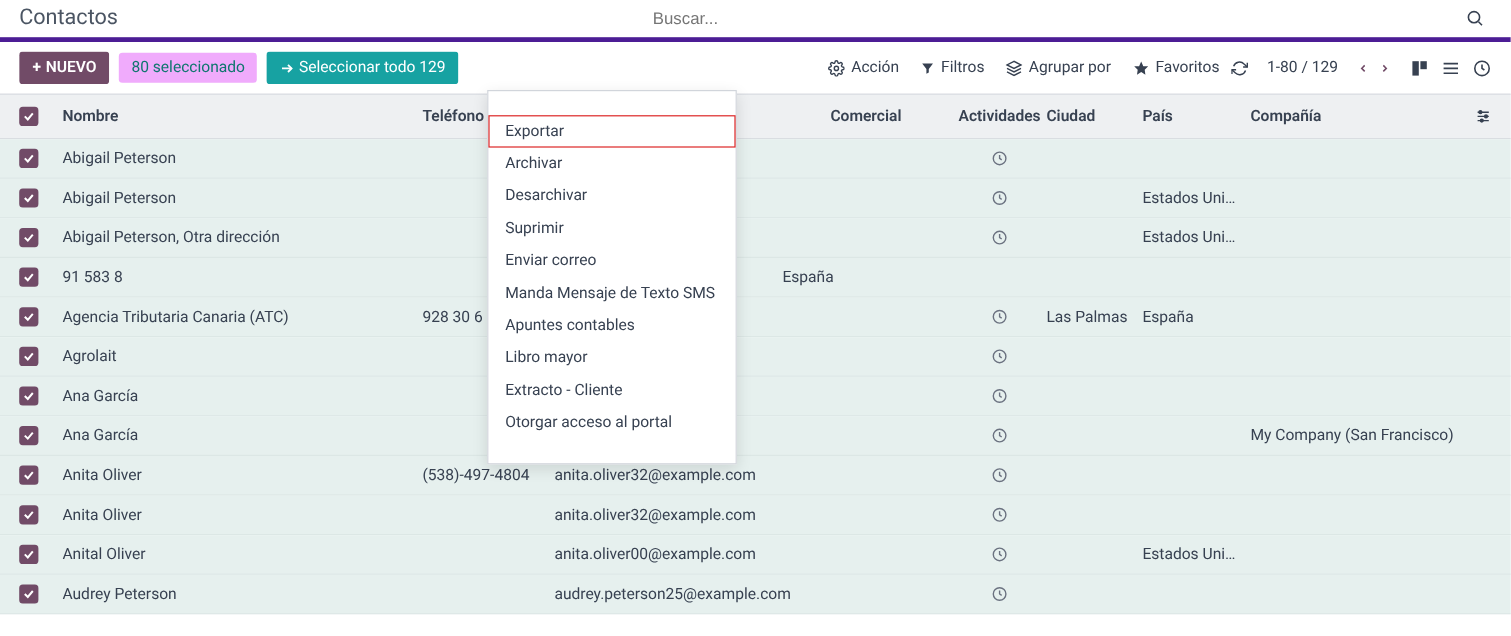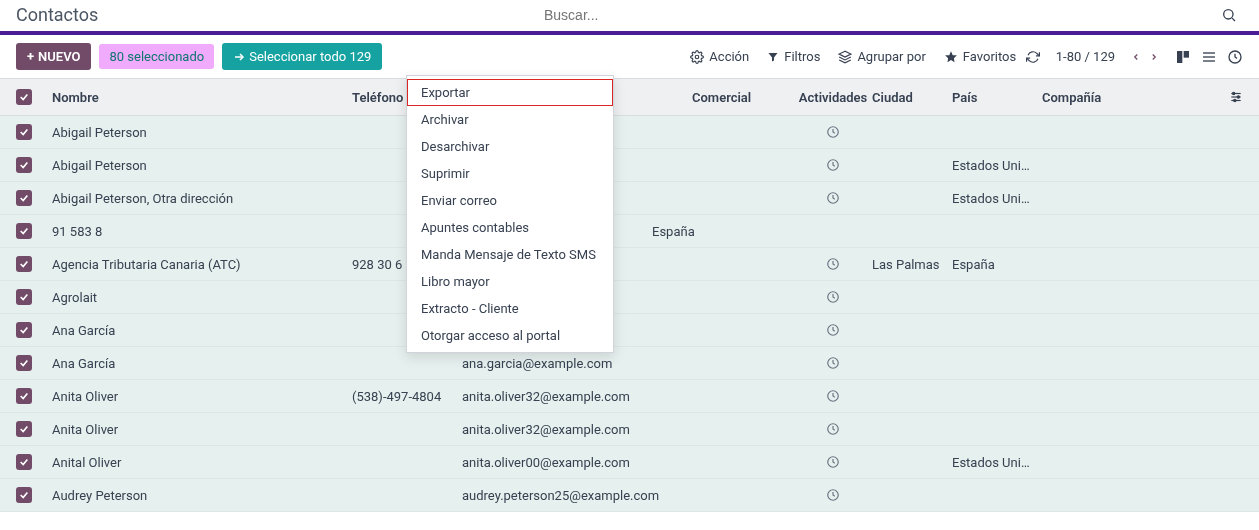--- a/index.html
+++ b/index.html
@@ -16,21 +16,21 @@
   .sel-count { background: #f0abfc; color: #0f766e; padding: 5px 10px; border-radius: 3px; font-size: 13px; }
   .btn-teal { background: #17a2a2; color: #fff; }
   .filter-group { display: flex; align-items: center; gap: 18px; margin-left: 300px; }
   .filter-btn { display: inline-flex; align-items: center; gap: 5px; color: #374151; font-size: 13px; cursor: pointer; }
   .right-tools { margin-left: auto; display: flex; align-items: center; gap: 16px; color: #374151; }
   .pager-text { font-size: 13px; }
   .pager-arrows { display: flex; gap: 8px; }
   .pager-arrows span { cursor: pointer; color: #714b67; font-size: 14px; }
   .view-switch { display: flex; gap: 10px; align-items: center; }
   .view-switch .vico { cursor: pointer; }
-  .dropdown { position: absolute; top: 40px; left: 406px; width: 208px; background: #fff; border: 1px solid #d1d5db; box-shadow: 0 4px 12px rgba(0,0,0,0.12); z-index: 10; padding: 3px 0; }
+  .dropdown { position: absolute; top: 40px; left: 406px; width: 208px; background: #fff; border: 1px solid #d1d5db; box-shadow: 0 4px 12px rgba(0,0,0,0.12); z-index: 10; padding: 20px 0; }
   .dropdown-item { padding: 6px 14px; font-size: 13px; color: #374151; cursor: pointer; }
   .dropdown-item.hl { outline: 1px solid #dc2626; outline-offset: -1px; }
   .grid-header { display: flex; align-items: center; background: #eef0f2; border-top: 1px solid #d9dde1; border-bottom: 1px solid #d9dde1; padding: 10px 16px; font-weight: 600; color: #374151; }
   .grid-header .col, .row .col { padding-right: 8px; }
   .row { display: flex; align-items: center; padding: 8px 16px; border-bottom: 1px solid #dce7e5; background: #e6f0ee; }
   .col-check { width: 36px; display:flex; align-items:center; }
   .col-name { width: 300px; white-space: nowrap; overflow: hidden; text-overflow: ellipsis; }
   .col-phone { width: 110px; }
   .col-email { width: 230px; }
   .col-comercial { width: 110px; }
@@ -158,22 +158,22 @@
       </span>
     </div>
   </div>
 
   <div class="dropdown" id="action-menu">
       <div class="dropdown-item hl">Exportar</div>
       <div class="dropdown-item">Archivar</div>
       <div class="dropdown-item">Desarchivar</div>
       <div class="dropdown-item">Suprimir</div>
       <div class="dropdown-item">Enviar correo</div>
+      <div class="dropdown-item">Manda Mensaje de Texto SMS</div>
       <div class="dropdown-item">Apuntes contables</div>
-      <div class="dropdown-item">Manda Mensaje de Texto SMS</div>
       <div class="dropdown-item">Libro mayor</div>
       <div class="dropdown-item">Extracto - Cliente</div>
       <div class="dropdown-item">Otorgar acceso al portal</div>
     </div>
 </div>
 
 <div class="grid-header">
   <div class="col col-check">
     <span class="chk">
       <svg viewBox="0 0 24 24" fill="none" stroke="#fff" stroke-width="4">
@@ -393,20 +393,21 @@
       <div class="col col-act">
         <span class="clock">
           <svg width="14" height="14" viewBox="0 0 24 24" fill="none" stroke="currentColor" stroke-width="2">
             <circle cx="12" cy="12" r="9"></circle>
             <polyline points="12 7 12 12 15 14"></polyline>
           </svg>
         </span>
       </div>
       <div class="col col-city"></div>
       <div class="col col-country"></div>
+      <div class="col col-company">My Company (San Francisco)</div>
       <div class="col-tail"></div>
     </div>
     <div class="row">
       <div class="col col-check">
         <span class="chk">
           <svg viewBox="0 0 24 24" fill="none" stroke="#fff" stroke-width="4">
             <polyline points="4 12 10 18 20 6"></polyline>
           </svg>
         </span>
       </div>

